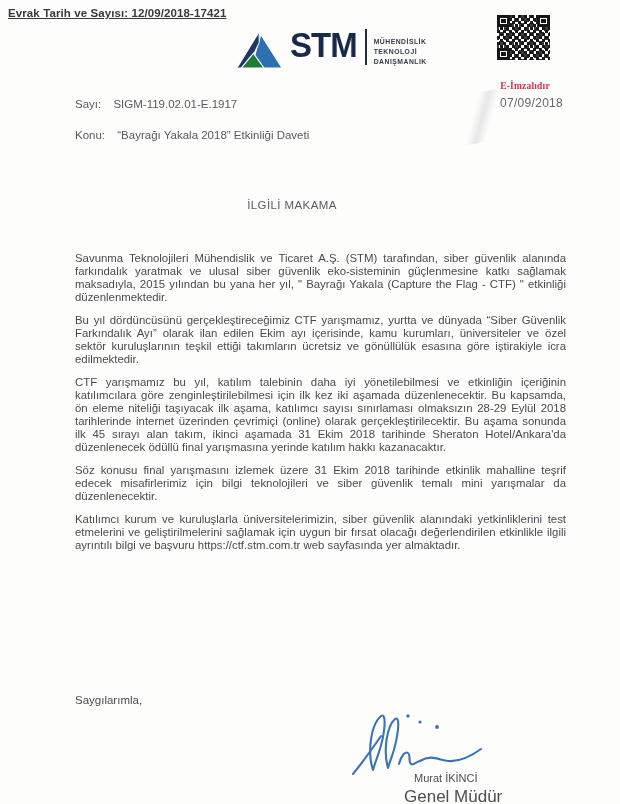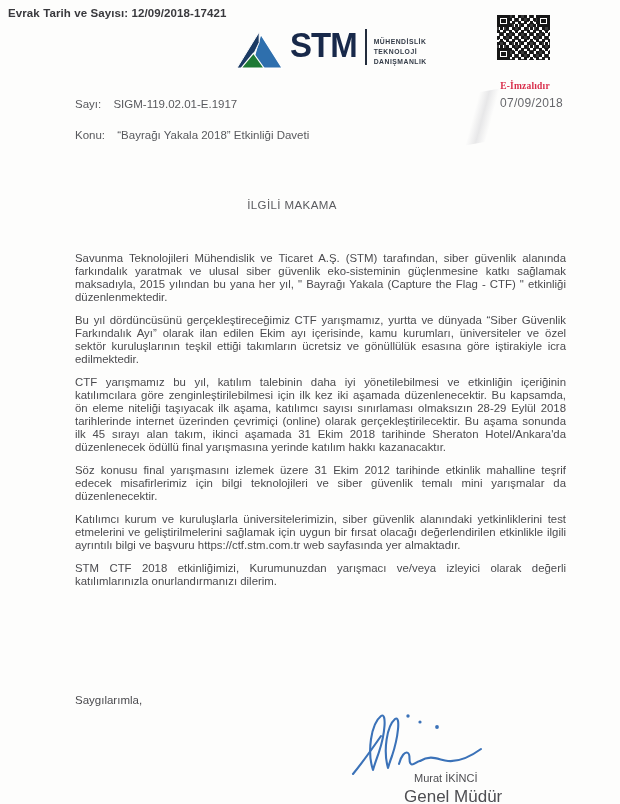--- a/index.html
+++ b/index.html
@@ -10,21 +10,21 @@
   html,body{background:#ffffff;}
   .page{
     position:relative; width:620px; height:804px;
     background:#fdfdfc; overflow:hidden;
     font-family:"Liberation Sans", sans-serif;
     color:var(--text-gray);
   }
   
   .doc-stamp{
     position:absolute; left:8px; top:7px;
-    font-size:11.5px; font-weight:bold; color:#39393d; letter-spacing:.1px;
+    font-size:11.5px; font-weight:bold; color:#39393d; letter-spacing:.1px;text-decoration:underline;
   }
   
   .logo{
     position:absolute; left:237px; top:29px; height:46px;
     display:flex; 
   }
   .logo-tri{width:46px; height:42px; margin-right:7px;}
   .brand{
     font-size:33px; font-weight:800; color:#18294a;
     letter-spacing:-1px; line-height:1; transform:scaleY(1.05);
@@ -126,23 +126,22 @@
     <span class="ref-label">Konu:</span>
     <span class="ref-value">“Bayrağı Yakala 2018” Etkinliği Daveti</span>
   </div>
 
   <div class="salutation">İLGİLİ MAKAMA</div>
 
   <div class="letter-body">
     <p>Savunma Teknolojileri Mühendislik ve Ticaret A.Ş. (STM) tarafından, siber güvenlik alanında farkındalık yaratmak ve ulusal siber güvenlik eko-sisteminin güçlenmesine katkı sağlamak maksadıyla, 2015 yılından bu yana her yıl, " Bayrağı Yakala (Capture the Flag - CTF) " etkinliği düzenlenmektedir.</p>
     <p>Bu yıl dördüncüsünü gerçekleştireceğimiz CTF yarışmamız, yurtta ve dünyada “Siber Güvenlik Farkındalık Ayı” olarak ilan edilen Ekim ayı içerisinde, kamu kurumları, üniversiteler ve özel sektör kuruluşlarının teşkil ettiği takımların ücretsiz ve gönüllülük esasına göre iştirakiyle icra edilmektedir.</p>
     <p>CTF yarışmamız bu yıl, katılım talebinin daha iyi yönetilebilmesi ve etkinliğin içeriğinin katılımcılara göre zenginleştirilebilmesi için ilk kez iki aşamada düzenlenecektir. Bu kapsamda, ön eleme niteliği taşıyacak ilk aşama, katılımcı sayısı sınırlaması olmaksızın 28-29 Eylül 2018 tarihlerinde internet üzerinden çevrimiçi (online) olarak gerçekleştirilecektir. Bu aşama sonunda ilk 45 sırayı alan takım, ikinci aşamada 31 Ekim 2018 tarihinde Sheraton Hotel/Ankara'da düzenlenecek ödüllü final yarışmasına yerinde katılım hakkı kazanacaktır.</p>
-    <p>Söz konusu final yarışmasını izlemek üzere 31 Ekim 2012 tarihinde etkinlik mahalline teşrif edecek misafirlerimiz için bilgi teknolojileri ve siber güvenlik temalı mini yarışmalar da düzenlenecektir.</p>
+    <p>Söz konusu final yarışmasını izlemek üzere 31 Ekim 2018 tarihinde etkinlik mahalline teşrif edecek misafirlerimiz için bilgi teknolojileri ve siber güvenlik temalı mini yarışmalar da düzenlenecektir.</p>
     <p>Katılımcı kurum ve kuruluşlarla üniversitelerimizin, siber güvenlik alanındaki yetkinliklerini test etmelerini ve geliştirilmelerini sağlamak için uygun bir fırsat olacağı değerlendirilen etkinlikle ilgili ayrıntılı bilgi ve başvuru https://ctf.stm.com.tr web sayfasında yer almaktadır.</p>
-    <p>STM CTF 2018 etkinliğimizi, Kurumunuzdan yarışmacı ve/veya izleyici olarak değerli katılımlarınızla onurlandırmanızı dilerim.</p>
   </div>
 
   <div class="closing">Saygılarımla,</div>
 
   <svg class="sig-svg" viewBox="0 0 138 72" aria-hidden="true" fill="none" stroke-linecap="round" stroke-linejoin="round">
     <g style="stroke:var(--ink-blue,#3b72b8)" stroke-width="2.1">
       <path d="M3,70 C12,59 22,45 31,32"></path>
       <path d="M23,66 C17,48 21,20 31,12 C37,8 35,30 29,48 C27,54 24,62 23,66"></path>
       <path d="M38,64 C33,46 37,22 45,15 C51,11 48,34 42,52 C40,57 39,61 38,64"></path>
       <path d="M49,60 C51,52 55,47 58,49 C61,51 58,58 61,60 C63,62 67,57 70,57"></path>

